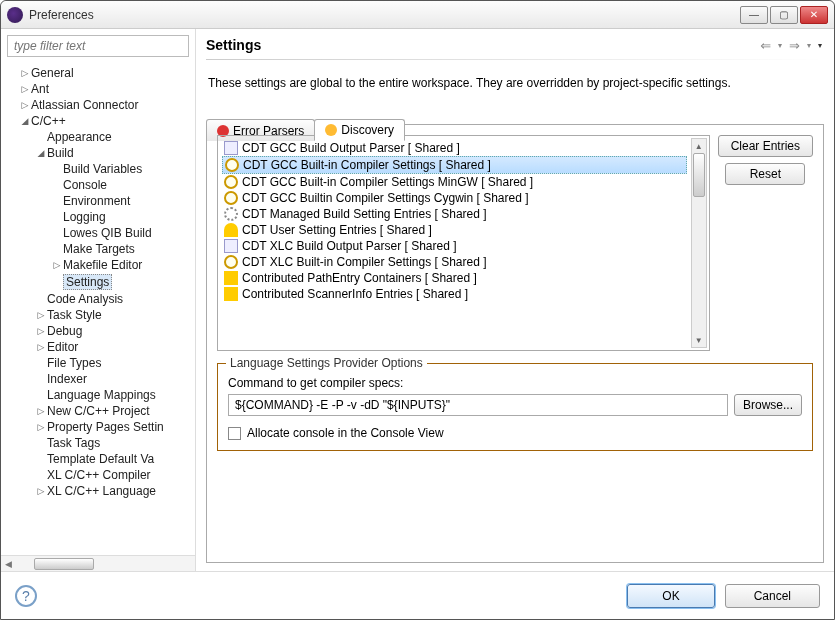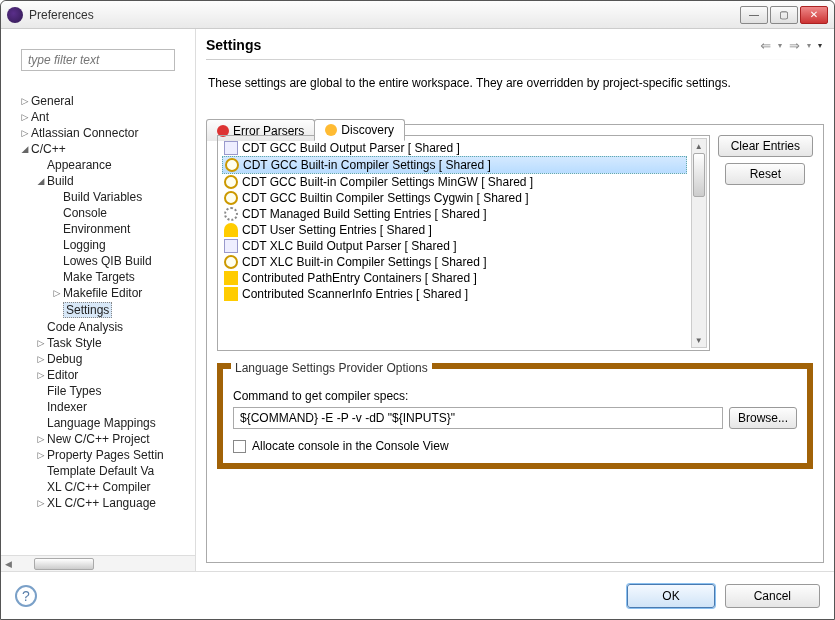--- a/index.html
+++ b/index.html
@@ -5,21 +5,21 @@
 * { box-sizing: border-box; margin: 0; padding: 0; font-family: "Segoe UI", Tahoma, sans-serif; font-size: 12px; }
 body { background: #fff; width: 835px; height: 620px; overflow: hidden; border: 1px solid #555; border-radius: 6px 6px 0 0; }
 .titlebar { height: 28px; background: linear-gradient(#fdfdfd, #e9e9e9); border-bottom: 1px solid #ccc; display: flex; align-items: center; padding: 0 6px; border-radius: 6px 6px 0 0;}
 .titlebar .app-icon { width: 16px; height: 16px; border-radius: 50%; background: radial-gradient(circle at 40% 40%, #5a2e8a, #321a52); margin-right: 6px; }
 .titlebar .title { flex: 1; color: #333; }
 .titlebar .win-btns { display: flex; gap: 2px; }
 .titlebar .win-btn { width: 28px; height: 18px; border: 1px solid #888; background: linear-gradient(#fafafa,#e0e0e0); display:flex; align-items:center; justify-content:center; font-size:10px; color:#444; border-radius:2px;}
 .titlebar .win-btn.close { background: linear-gradient(#e88,#c33); color:#fff; border-color:#a22;}
 .main { display: flex; height: 542px; }
 .sidebar { width: 195px; border-right: 1px solid #ddd; display:flex; flex-direction:column; overflow:hidden;}
-.filter-box { margin: 20px; padding: 3px 6px; border: 1px solid #bbb; color:#888; font-style: italic; background:#fff;}
+.filter-box { margin: 6px; padding: 3px 6px; border: 1px solid #bbb; color:#888; font-style: italic; background:#fff;}
 .sidebar-scroll { flex:1; overflow-y:auto; overflow-x:hidden; }
 .tree { padding: 2px 0; }
 .tree-item { display:flex; align-items:center; padding: 1px 4px; white-space:nowrap; cursor:default;}
 .tree-item.selected .label-box { background:#d8e8f8; border:1px dotted #888; padding: 0 2px;}
 .tree-item .arrow { width:12px; color:#666; font-size:9px; text-align:center;}
 .tree-item .label { color:#222; }
 .indent-1 { padding-left: 18px; }
 .indent-2 { padding-left: 34px; }
 .indent-3 { padding-left: 50px; }
 .sidebar-h-scroll { height:16px; border-top:1px solid #ddd; background:#f4f4f4; display:flex; align-items:center;}
@@ -46,21 +46,21 @@
 .prov-item { display:flex; align-items:center; gap:4px; padding: 1px 2px; margin-right:18px;}
 .prov-item.selected { background: linear-gradient(#d4e9ff,#b8dcff); border:1px dotted #6aa; }
 .prov-item .pi { width:14px; height:14px; display:inline-block;}
 .prov-item .pi.doc { background:#eef; border:1px solid #99c;}
 .prov-item .pi.mag { border-radius:50%; border:2px solid #c90; background:#ffe;}
 .prov-item .pi.cog { border-radius:50%; border:2px dotted #888;}
 .prov-item .pi.user { background:#fc0; border-radius:50% 50% 0 0;}
 .prov-item .pi.key { background:#fc0;}
 .side-btns { display:flex; flex-direction:column; gap:6px;align-items:center;}
 .btn { padding: 3px 12px; border:1px solid #999; background:linear-gradient(#fdfdfd,#e6e6e6); border-radius:3px; min-width:80px; text-align:center;}
-.options-group { border:6px solid #a16207; margin-top:12px; padding: 16px 10px 10px 10px; position:relative;}
+.options-group { border:1px solid #a16207; margin-top:12px; padding: 8px 10px 10px 10px; position:relative;}
 .options-group .legend { position:absolute; top:-8px; left:8px; background:#fff; padding:0 4px; color:#333;}
 .options-group .lbl { margin:4px 0 4px 0;}
 .cmd-row { display:flex; gap:6px; margin-top:4px;}
 .cmd-input { flex:1; border:1px solid #aaa; padding:3px 6px; background:#fff;}
 .chk-row { display:flex; align-items:center; gap:6px; margin-top:10px;}
 .chk-row .chk { width:13px; height:13px; border:1px solid #888; background:#fff;}
 .footer { height: 48px; border-top:1px solid #ddd; display:flex; align-items:center; padding: 0 14px; gap:10px;}
 .footer .help { width:22px; height:22px; border:2px solid #7aa0c8; border-radius:50%; color:#5a7faa; display:flex; align-items:center; justify-content:center; font-size:14px;}
 .footer .spacer { flex:1;}
 .footer .ok-btn { padding:4px 34px; border:1px solid #4a7ab0; background:linear-gradient(#f4f9ff,#d0e4f7); border-radius:3px; box-shadow: 0 0 0 1px #8ac0f0;}
@@ -171,20 +171,24 @@
           <div class="tree-item indent-2">
             <span class="arrow">▷</span>
             <span class="label">New C/C++ Project</span>
           </div>
           <div class="tree-item indent-2">
             <span class="arrow">▷</span>
             <span class="label">Property Pages Settin</span>
           </div>
           <div class="tree-item indent-2">
             <span class="arrow"></span>
+            <span class="label">Task Tags</span>
+          </div>
+          <div class="tree-item indent-2">
+            <span class="arrow"></span>
             <span class="label">Template Default Va</span>
           </div>
           <div class="tree-item indent-2">
             <span class="arrow"></span>
             <span class="label">XL C/C++ Compiler</span>
           </div>
           <div class="tree-item indent-2">
             <span class="arrow">▷</span>
             <span class="label">XL C/C++ Language</span>
           </div>

